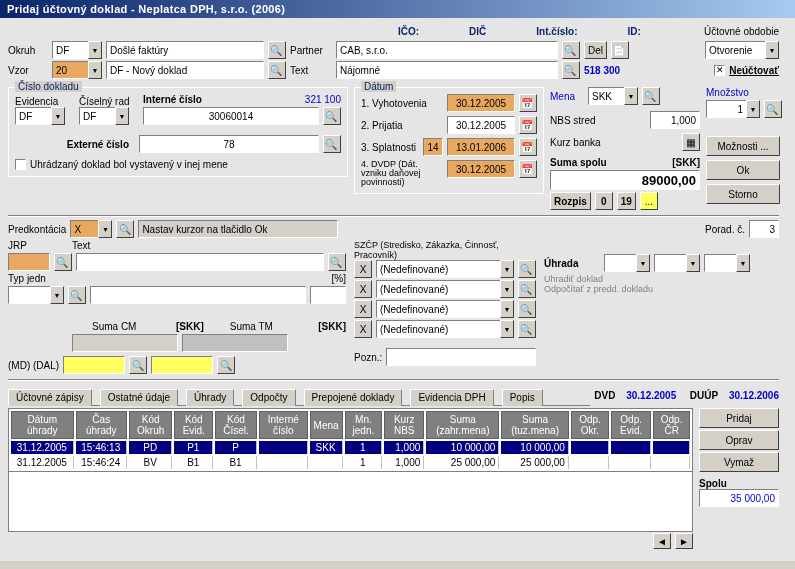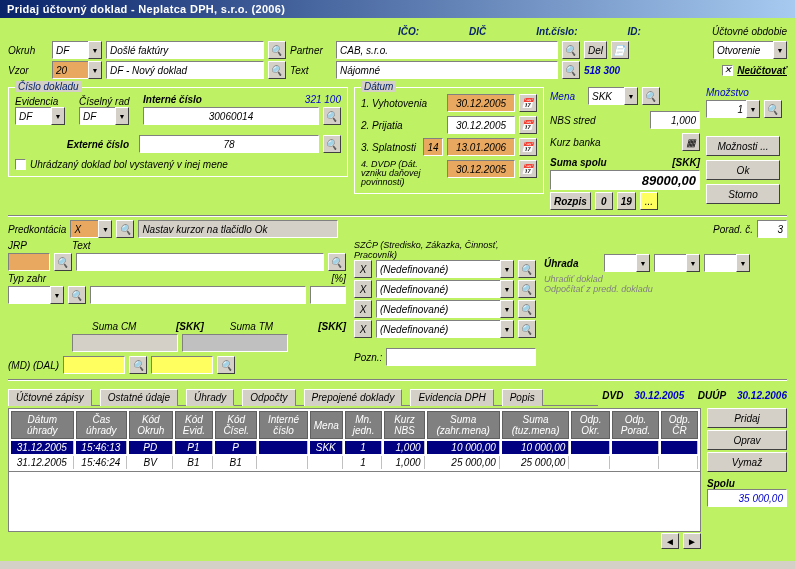--- a/index.html
+++ b/index.html
@@ -1,18 +1,18 @@
 <!DOCTYPE html>
 <html><head>
 <meta charset="utf-8">
 <style>
 * { box-sizing: border-box; margin: 0; padding: 0; font-family: "MS Sans Serif", Tahoma, sans-serif; font-size: 10px; }
 body { background: #d4d0c8; width: 795px; height: 569px; overflow: hidden; }
 .titlebar { background: linear-gradient(to right, #0a246a, #a6caf0); color: #fff; font-weight: bold; padding: 3px 7px; font-size: 11px; letter-spacing: 0.3px; }
-.panel { background: #bef264; padding: 6px 8px 8px 8px; font-style: italic; }
+.panel { background: #e5e5e5; padding: 6px 16px 8px 8px; }
 .row { display: flex; align-items: center; gap: 4px; margin-bottom: 2px; }
 .lbl { color: #000; }
 .sunken { border: 1px solid #808080; border-right-color: #fff; border-bottom-color: #fff; background: #fff; padding: 1px 3px; height: 18px; display: inline-flex; align-items: center; }
 .sunken.gray { background: #d4d0c8; }
 .btn { border: 1px solid #fff; border-right-color: #404040; border-bottom-color: #404040; background: #d4d0c8; height: 20px; display: inline-flex; align-items: center; justify-content: center; cursor: pointer; padding: 0 8px; }
 .btn-sm { height: 18px; padding: 0 3px; min-width: 18px; }
 .combo { display: inline-flex; }
 .combo .sunken { border-right: none; }
 .combo .dd { width: 14px; background: #d4d0c8; border: 1px solid #fff; border-right-color: #404040; border-bottom-color: #404040; display: flex; align-items: center; justify-content: center; cursor: pointer; font-size: 7px; }
 .orange { background: #e8a860 !important; }
@@ -234,21 +234,21 @@
           <span style="width:60px">JRP</span>
           <span style="flex:1">Text</span>
         </div>
       <div class="row">
         <span class="sunken orange" style="width:42px"></span>
           <span class="ico">🔍</span>
         <span class="sunken" style="flex:1"></span>
           <span class="ico">🔍</span>
       </div>
       <div class="row" style="margin-top:2px">
-          <span style="width:60px">Typ zahr</span>
+          <span style="width:60px">Typ jedn</span>
           <span style="flex:1"></span>
           <span>[%]</span>
         </div>
       <div class="row">
         <span class="combo">
             <span class="sunken" style="width:42px"></span>
             <span class="dd">▼</span>
           </span>
           <span class="ico">🔍</span>
         <span class="sunken" style="flex:1"></span>
@@ -365,21 +365,21 @@
               <th>Kód Okruh</th>
               <th>Kód Evid.</th>
               <th>Kód Čísel.</th>
               <th>Interné číslo</th>
               <th>Mena</th>
               <th>Mn. jedn.</th>
               <th>Kurz NBS</th>
               <th>Suma (zahr.mena)</th>
               <th>Suma (tuz.mena)</th>
               <th>Odp. Okr.</th>
-              <th>Odp. Porad.</th>
+              <th>Odp. Evid.</th>
               <th>Odp. ČR</th>
             </tr>
           </thead>
         <tbody id="grid-body">
             <tr class="sel">
               <td>31.12.2005</td>
               <td>15:46:13</td>
               <td>PD</td>
               <td>P1</td>
               <td>P</td>

